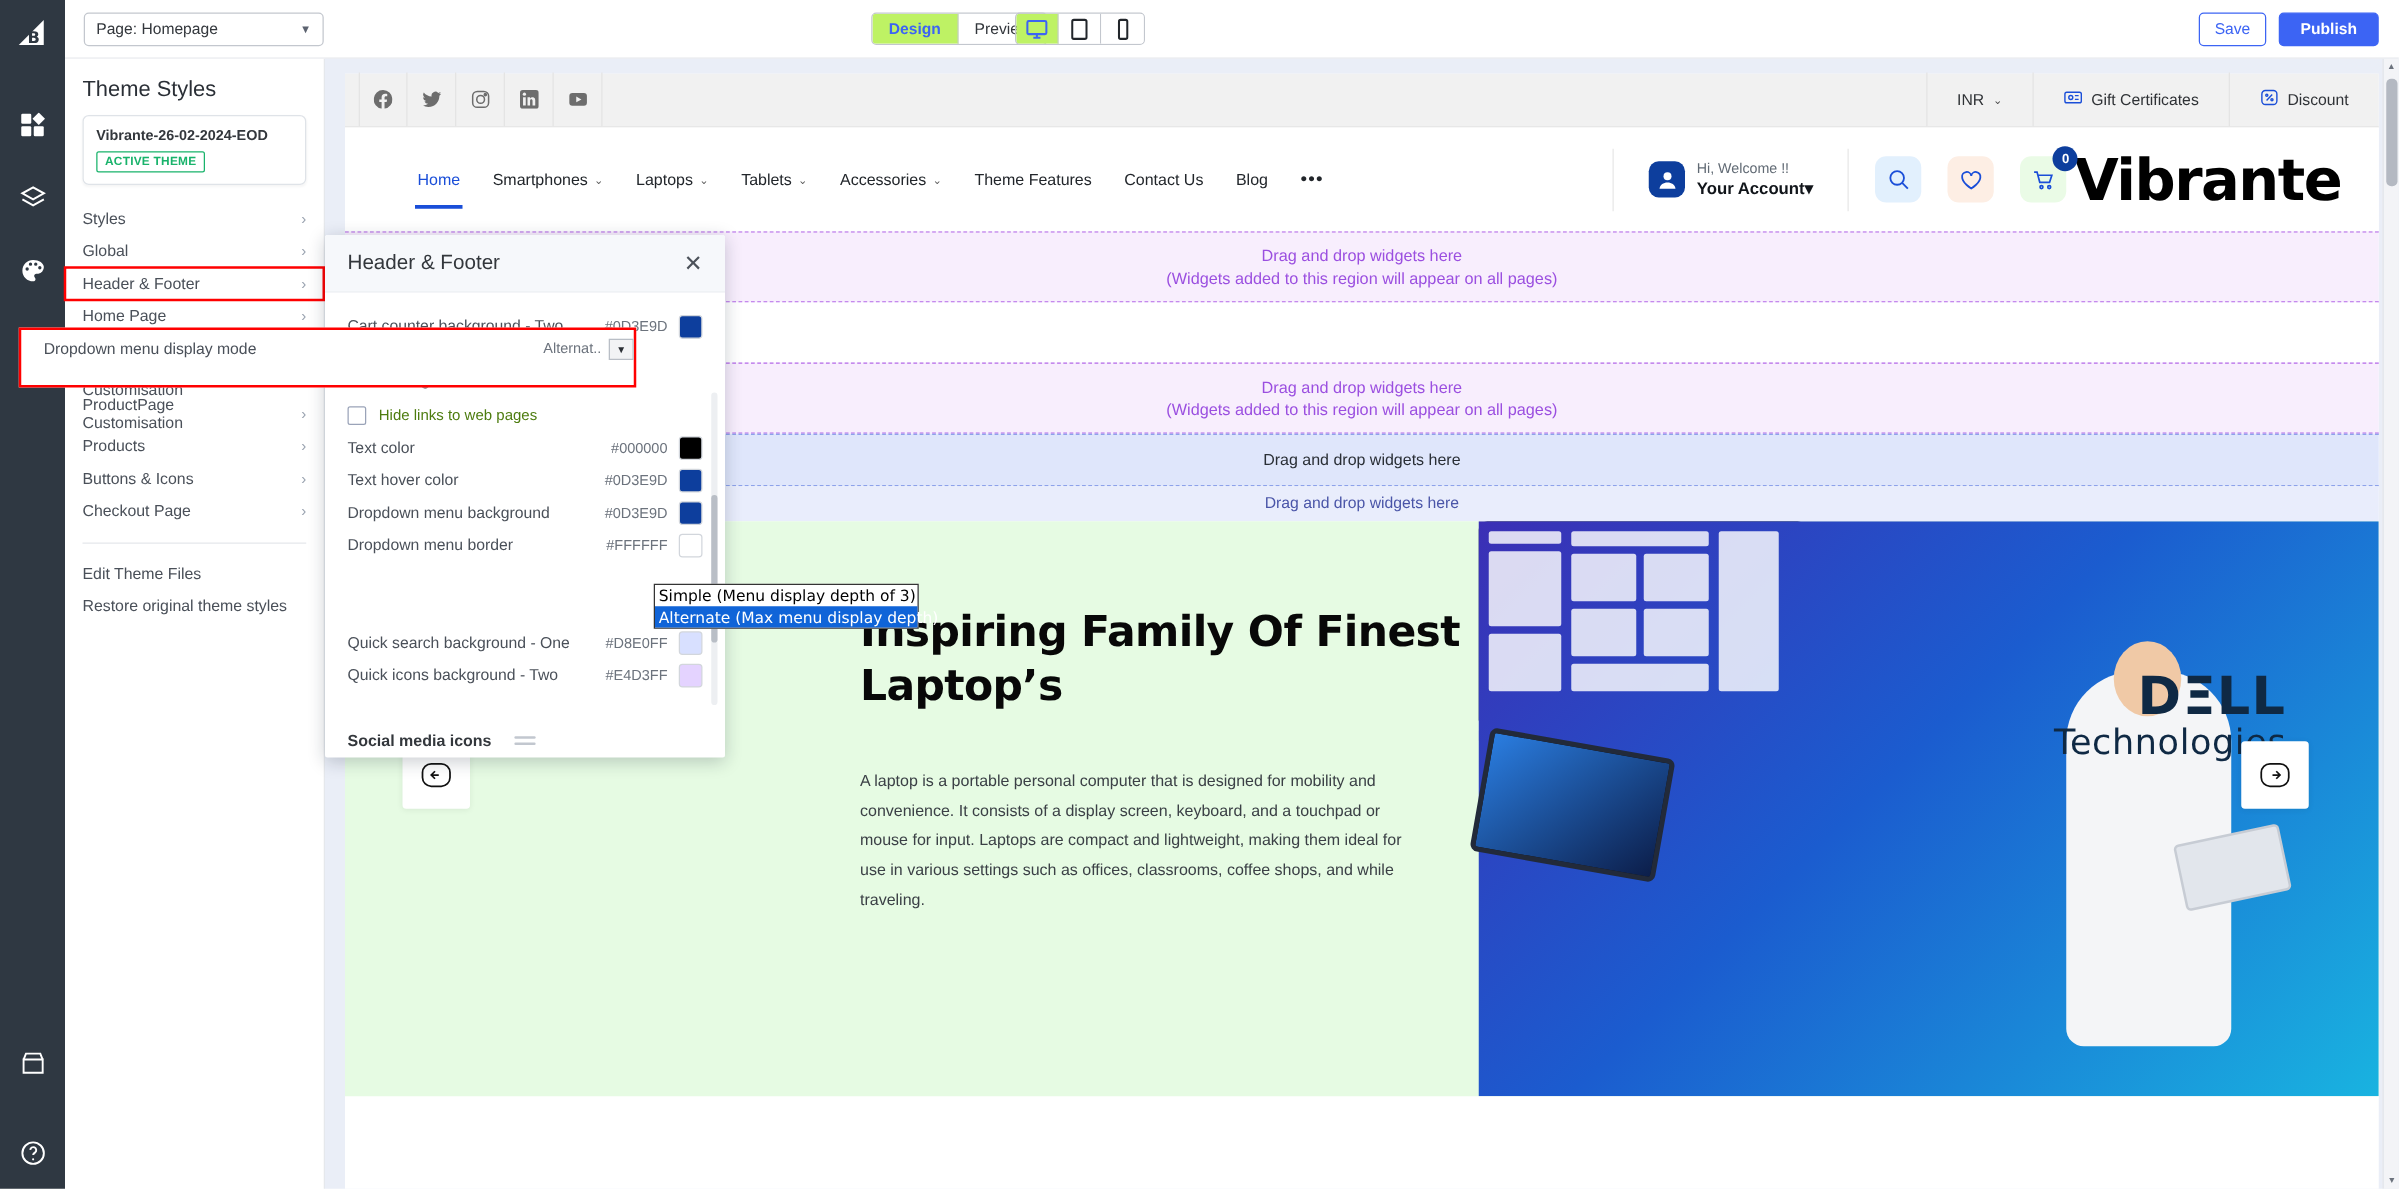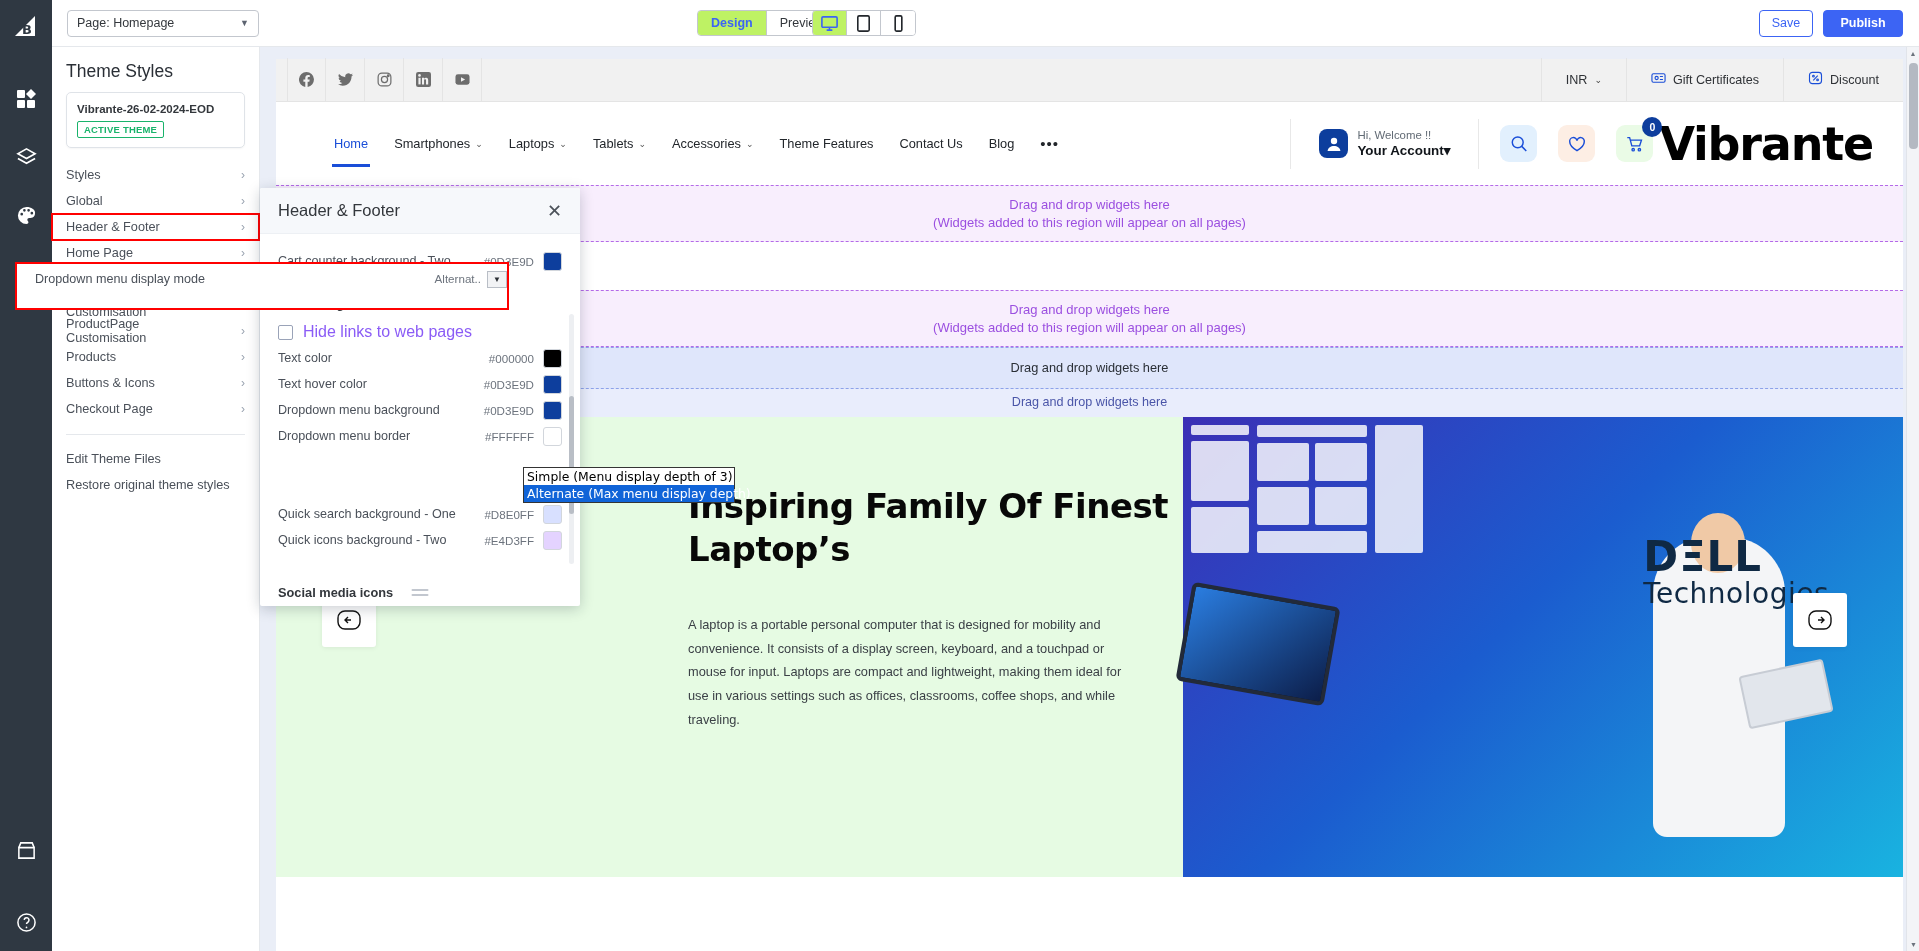--- a/index.html
+++ b/index.html
@@ -185,21 +185,21 @@
   #hero-prev { left: 46px; top: 176px; }
   #hero-next { right: 56px; top: 176px; }
 
   
   #dell-zone { position: absolute; right: 0; top: 0; width: 720px; height: 460px; }
   #dell-circle {
     position: absolute; right: 170px; top: 44px; width: 360px; height: 360px;
     border-radius: 50%; background: #d6f5d0;
   }
   #dell-word {
-    position: absolute; right: 74px; top: 120px; text-align: left;
+    position: absolute; right: 74px; top: 120px; text-align: right;
     font-family: "DejaVu Sans", sans-serif;
   }
   #dell-word .d1 { font-size: 42px; font-weight: bold; color: #0f2944; letter-spacing: 1px; line-height: .95; }
   #dell-word .d2 { font-size: 28px; color: #0f2944; letter-spacing: .5px; }
   .laptop-shape { position: absolute; background: #1d2430; border-radius: 5px; }
   #lap-tilt {
     left: 256px; top: 42px; width: 190px; height: 128px; background: #11161f;
     transform: rotate(-24deg); border-radius: 6px; border: 3px solid #2a3040;
   }
   #lap-main {
@@ -250,21 +250,21 @@
   .prow {
     display: flex; align-items: center; min-height: 26px; padding: 0 18px;
     font-size: 12.6px; color: #4a5059;
   }
   .prow .plabel { flex: 1; padding-right: 6px; }
   .prow .phex { font-size: 11.6px; color: #6c737d; margin-right: 9px; }
   .swatch { width: 19px; height: 19px; border-radius: 3px; border: 1px solid #d2d6dc; }
   .psec { padding: 0 18px; font-size: 12.8px; font-weight: bold; color: #33373c; }
   .pcheck { display: flex; align-items: center; padding: 0 18px; gap: 10px; min-height: 26px; }
   .pcheck .box { width: 15px; height: 15px; border: 1px solid #9aa3b8; border-radius: 2px; background: #fff; cursor: pointer; }
-  .pcheck .ctxt { font-size: 16px; color: #8b5cf6; }
+  .pcheck .ctxt { font-size: 12px; color: #4d7c0f; }
 
   #row-ddmode {
     position: absolute; left: 15px; top: 262px; width: 494px; height: 48px;
     border: 2px solid #ff0000; background: #fff; display: flex; align-items: flex-start;
     padding: 6px 0 0 3px; z-index: 6;
   }
   #row-ddmode .plabel2 {
     flex: 1; font-size: 12.6px; color: #4a5059; line-height: 1.55; padding-left: 15px; width: 180px;
   }
   #dd-value { font-size: 11.6px; color: #6c737d; margin-right: 6px; margin-top: 2px; }

